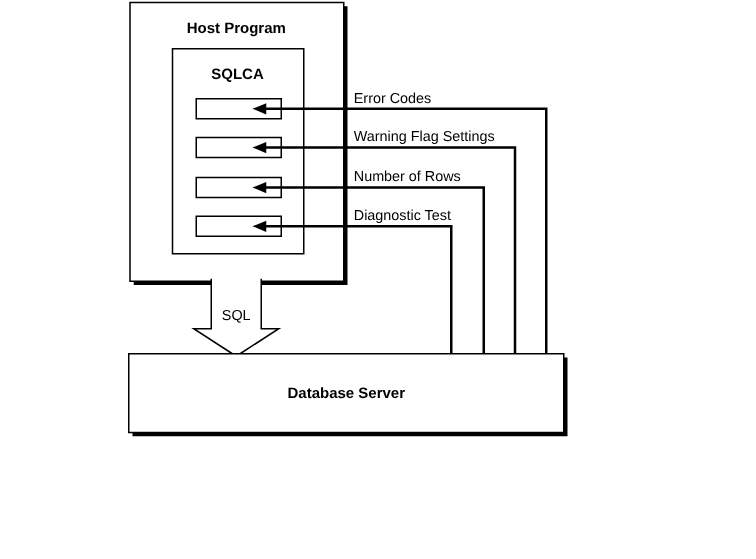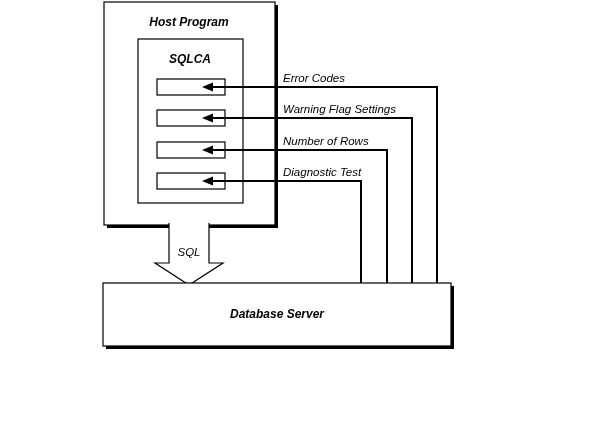--- a/index.html
+++ b/index.html
@@ -6,21 +6,20 @@
     margin: 0;
     padding: 0;
     background: #ffffff;
   }
   #canvas {
     position: relative;
     width: 605px;
     height: 447px;
     background: #ffffff;
     overflow: hidden;
-    font-style: italic;
   }
   svg {
     display: block;
     font-family: "Liberation Sans", "DejaVu Sans", sans-serif;
   }
   .box-label {
     font-size: 12px;
     font-weight: bold;
     fill: #000000;
   }

